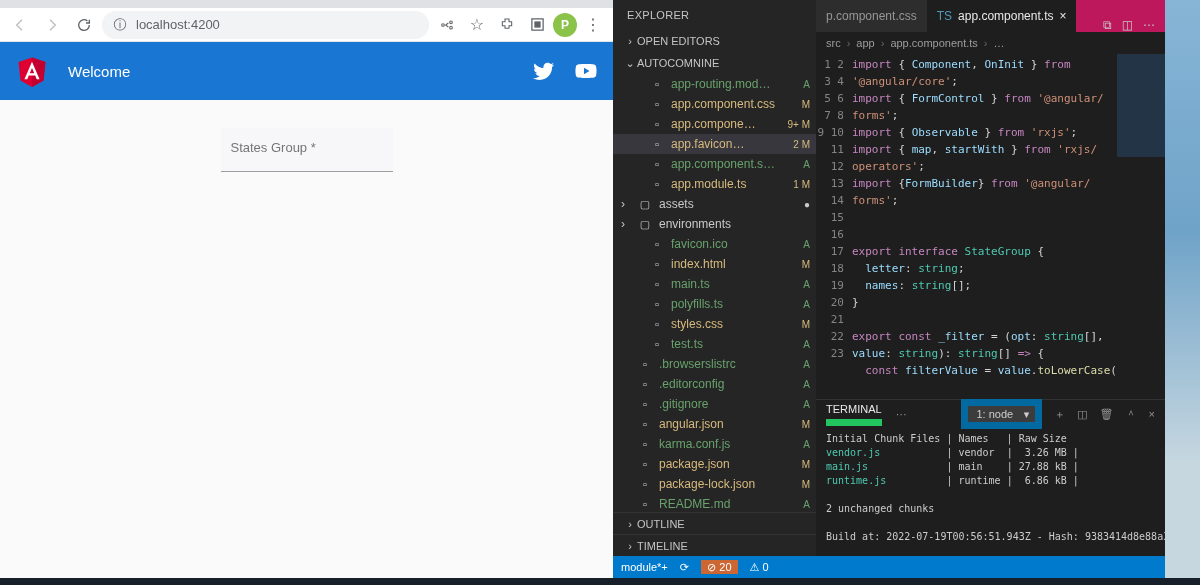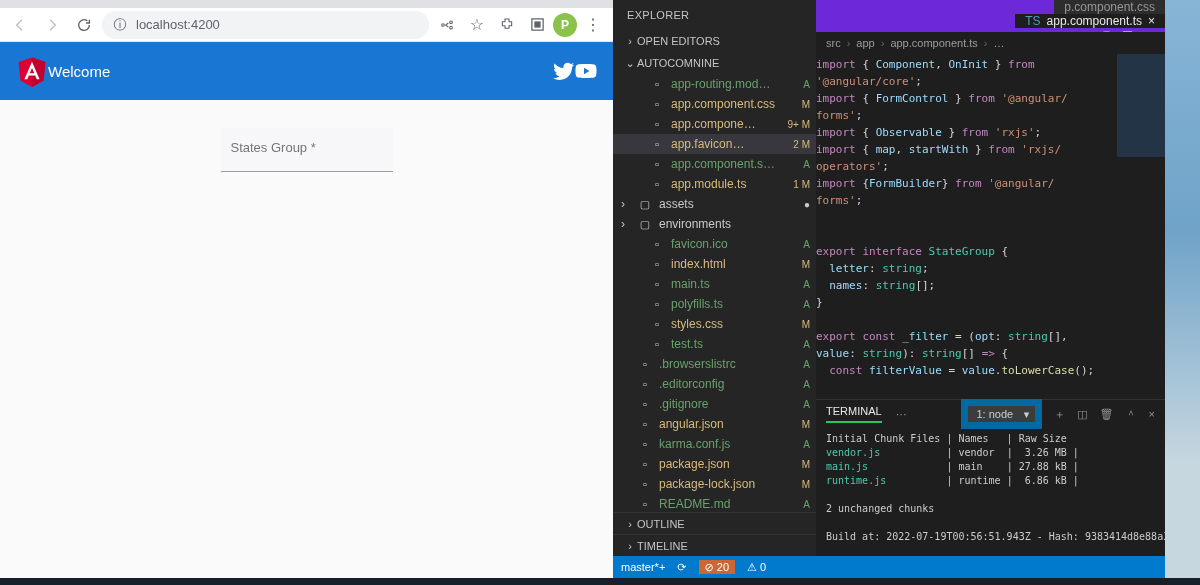--- a/index.html
+++ b/index.html
@@ -18,21 +18,21 @@
   .tb-btn.dis { color:#bdbdbd;}
   .addr {
     flex:1; height:28px; background:#f1f3f4; border-radius:14px;
     display:flex; align-items:center; padding:0 10px; gap:8px; font-size:13px; color:#5f6368;
   }
   .addr-icon{ width:16px; text-align:center; color:#5f6368;}
   .tb-right { display:flex; align-items:center; gap:2px; }
   .avatar { width:24px;height:24px;border-radius:50%;background:#8bc34a;color:#fff;font-size:12px;display:flex;align-items:center;justify-content:center;font-weight:600;}
   .page { flex:1; background:#fafafa; position:relative;}
   .app-header{
-    height:58px;background:#1976d2;color:#fff;display:flex;align-items:center;padding:0 16px;
+    height:58px;background:#1976d2;color:#fff;display:flex;align-items:center;padding:0 16px;gap:20px;
   }
   .ang-logo{width:32px;height:32px;}
   .app-header .title{font-size:15px;font-weight:400;}
   .app-header .spacer{flex:1;}
   .social{color:#fff; width:22px;height:22px; display:flex;align-items:center;justify-content:center;}
   .form-area{margin:28px auto 0; width:172px;}
   .mat-field{
     background:#f7f7f9;height:44px;padding:12px 10px 12px;border-bottom:1.5px solid #9e9e9e;
     font-size:13px;color:#757575;
   }
@@ -55,41 +55,41 @@
   .row .lbl{flex:1;white-space:nowrap;overflow:hidden;text-overflow:ellipsis;}
   .row.mod .lbl{color:#d7ba7d;}
   .row.sel{background:#37373d;}
   .row.unt .lbl{color:#68a16b;}
   .badge{position:absolute;right:6px;font-size:10px;}
   .badge.M{color:#d7ba7d;}
   .badge.A{color:#68a16b;}
   .exp-bottom .exp-section{border-top:1px solid #333;}
   
   .editor-area{flex:1;display:flex;flex-direction:column;min-width:0;}
-  .tabs{height:32px;background:#6d28d9;display:flex;align-items:flex-end;flex-direction:column;}
+  .tabs{height:32px;background:#be185d;display:flex;align-items:flex-end;}
   .tab{height:32px;display:flex;align-items:center;padding:0 10px;gap:6px;font-size:12px;color:#969696;background:#2d2d2d;}
   .tab.active{background:#1e1e1e;color:#e8e8e8;}
   .tab-actions{margin-left:auto;display:flex;gap:10px;padding:0 10px;color:#c5c5c5;}
   .crumbs{height:22px;display:flex;align-items:center;padding:0 10px;gap:6px;color:#9d9d9d;font-size:11px;background:#1e1e1e;}
   .crumbs .sep{color:#6a6a6a;}
   .code-wrap{flex:1;display:flex;min-height:0;position:relative;}
   .gutter{width:36px;text-align:right;padding:2px 8px 0 0;color:#858585;font-family:Consolas,monospace;font-size:11px;line-height:17px;background:#1e1e1e;}
   .code{flex:1;font-family:Consolas,monospace;font-size:11px;line-height:17px;white-space:pre;overflow:hidden;padding-top:2px;}
   .minimap{width:48px;background:linear-gradient(#243447 0,#243447 30%,#1e1e1e 30%);}
   
   .kw{color:#c586c0;}
   .id{color:#9cdcfe;}
   .tp{color:#4ec9b0;}
   .st{color:#ce9178;}
   .pl{color:#d4d4d4;}
   .fn{color:#dcdcaa;}
   
   .terminal-panel{height:157px;background:#1e1e1e;border-top:1px solid #333;display:flex;flex-direction:column;}
   .term-tabs{height:28px;display:flex;align-items:center;padding:0 10px;gap:14px;color:#969696;font-size:11px;}
-  .term-tabs .on{color:#e8e8e8;border-bottom:2px solid #22c55e;padding-bottom:4px;}
+  .term-tabs .on{color:#e8e8e8;border-bottom:7px solid #22c55e;padding-bottom:4px;}
   .term-select{margin-left:auto;display:flex;align-items:center;gap:12px;}
   .term-dd{background:#3c3c3c;border:7px solid #0369a1;color:#ccc;font-size:11px;padding:2px 22px 2px 8px;position:relative;}
   .term-dd:after{content:"▾";position:absolute;right:6px;}
   .term-body{flex:1;font-family:Consolas,monospace;font-size:10px;line-height:14px;color:#ccc;padding:4px 10px;white-space:pre;overflow:hidden;}
   .tg{color:#4ec9b0;}
   
   .statusbar{height:22px;background:#007acc;display:flex;align-items:center;color:#fff;font-size:11px;padding:0 8px;gap:12px;}
   .statusbar .warnzone{background:#cc6633;padding:0 6px;height:14px;display:flex;align-items:center;}
   .statusbar .push{margin-left:auto;display:flex;gap:14px;align-items:center;}
   
@@ -336,20 +336,50 @@
       <div class="crumbs" id="crumbs">
           <span>src</span>
           <span class="sep">›</span>
           <span>app</span>
           <span class="sep">›</span>
           <span>app.component.ts</span>
           <span class="sep">›</span>
           <span>…</span>
         </div>
       <div class="code-wrap">
+        <div class="gutter" id="gutter">1
+
+2
+
+3
+4
+
+5
+
+6
+7
+8
+9
+10
+11
+12
+13
+
+14
+15
+16
+
+17
+18
+19
+20
+21
+22
+23
+</div>
         <div class="code" id="code"><span class="kw">import</span> <span class="pl">{</span> <span class="id">Component</span><span class="pl">,</span> <span class="id">OnInit</span> <span class="pl">}</span> <span class="kw">from</span>
 <span class="st">'@angular/core'</span><span class="pl">;</span>
 <span class="kw">import</span> <span class="pl">{</span> <span class="id">FormControl</span> <span class="pl">}</span> <span class="kw">from</span> <span class="st">'@angular/</span>
 <span class="st">forms'</span><span class="pl">;</span>
 <span class="kw">import</span> <span class="pl">{</span> <span class="id">Observable</span> <span class="pl">}</span> <span class="kw">from</span> <span class="st">'rxjs'</span><span class="pl">;</span>
 <span class="kw">import</span> <span class="pl">{</span> <span class="id">map</span><span class="pl">,</span> <span class="id">startWith</span> <span class="pl">}</span> <span class="kw">from</span> <span class="st">'rxjs/</span>
 <span class="st">operators'</span><span class="pl">;</span>
 <span class="kw">import</span> <span class="pl">{</span><span class="id">FormBuilder</span><span class="pl">}</span> <span class="kw">from</span> <span class="st">'@angular/</span>
 <span class="st">forms'</span><span class="pl">;</span>
 
@@ -398,21 +428,21 @@
 
 Build at: 2022-07-19T00:56:51.943Z - Hash: 9383414d8e88a316 - Time: 2362ms
 
 √ Compiled successfully.
 |</div>
       </div>
     </div>
   </div>
 
   <div class="statusbar">
-    <span>master*+</span>
+    <span>module*+</span>
     <span>⟳</span>
     <span class="warnzone">⊘ 20</span>
     <span>⚠ 0</span>
   </div>
 </div>
 
 <div class="wallpaper"></div>
 <div class="taskbar"></div>
 
 </body></html>

